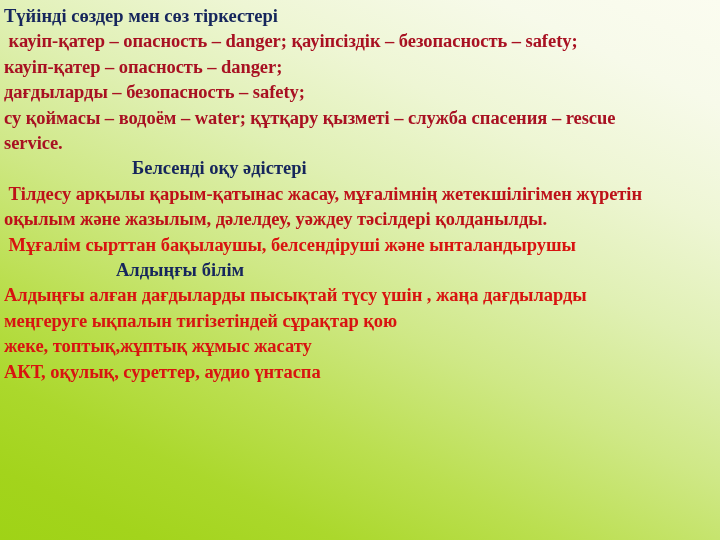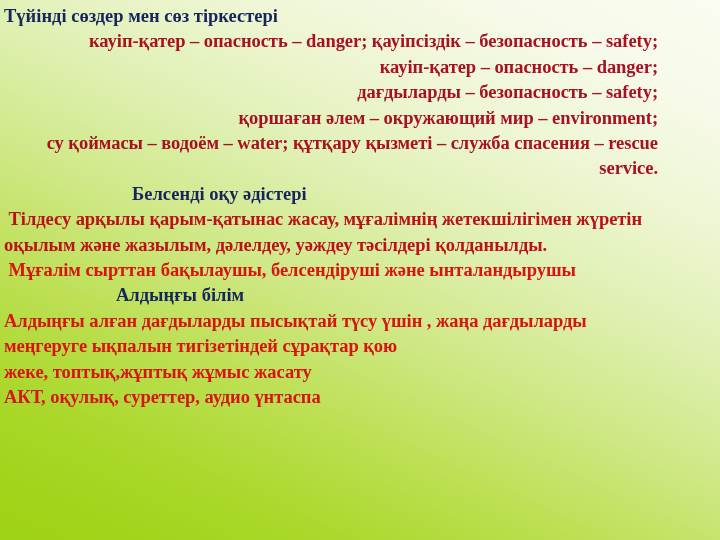--- a/index.html
+++ b/index.html
@@ -47,21 +47,20 @@
     font-size: 18.5px;
     line-height: 25.4px;
     white-space: pre-wrap;
     letter-spacing: -0.05px;
     text-rendering: optimizeLegibility;
   }
 
   
   .body-dark {
     color: #a81122;
-    text-align: right;
   }
   .body-mid {
     color: #bd1119;
   }
   .body-bright {
     color: #d81410;
   }
 
   
   .heading {
@@ -84,21 +83,20 @@
 
     <div class="heading">Түйінді сөздер мен сөз тіркестері</div>
 
     <div class="line body-dark"> кауіп-қатер – опасность – danger; қауіпсіздік – безопасность – safety;</div>
 
     <div class="line body-dark">кауіп-қатер – опасность – danger;</div>
 
     <div class="line body-dark">дағдыларды – безопасность – safety;</div>
 
 
-    <div class="line body-dark">қоршаған әлем – окружающий мир – environment;</div>
 
     <div class="line body-dark">су қоймасы – водоём – water; құтқару қызметі – служба спасения – rescue service.</div>
 
     <div class="heading h-ind-a">Белсенді оқу әдістері</div>
 
     <div class="line body-mid"> Тілдесу арқылы қарым-қатынас жасау, мұғалімнің жетекшілігімен жүретін оқылым және жазылым, дәлелдеу, уәждеу тәсілдері қолданылды.</div>
 
     <div class="line body-bright"> Мұғалім сырттан бақылаушы, белсендіруші және ынталандырушы</div>
 
     <div class="heading h-ind-b">Алдыңғы білім</div>

